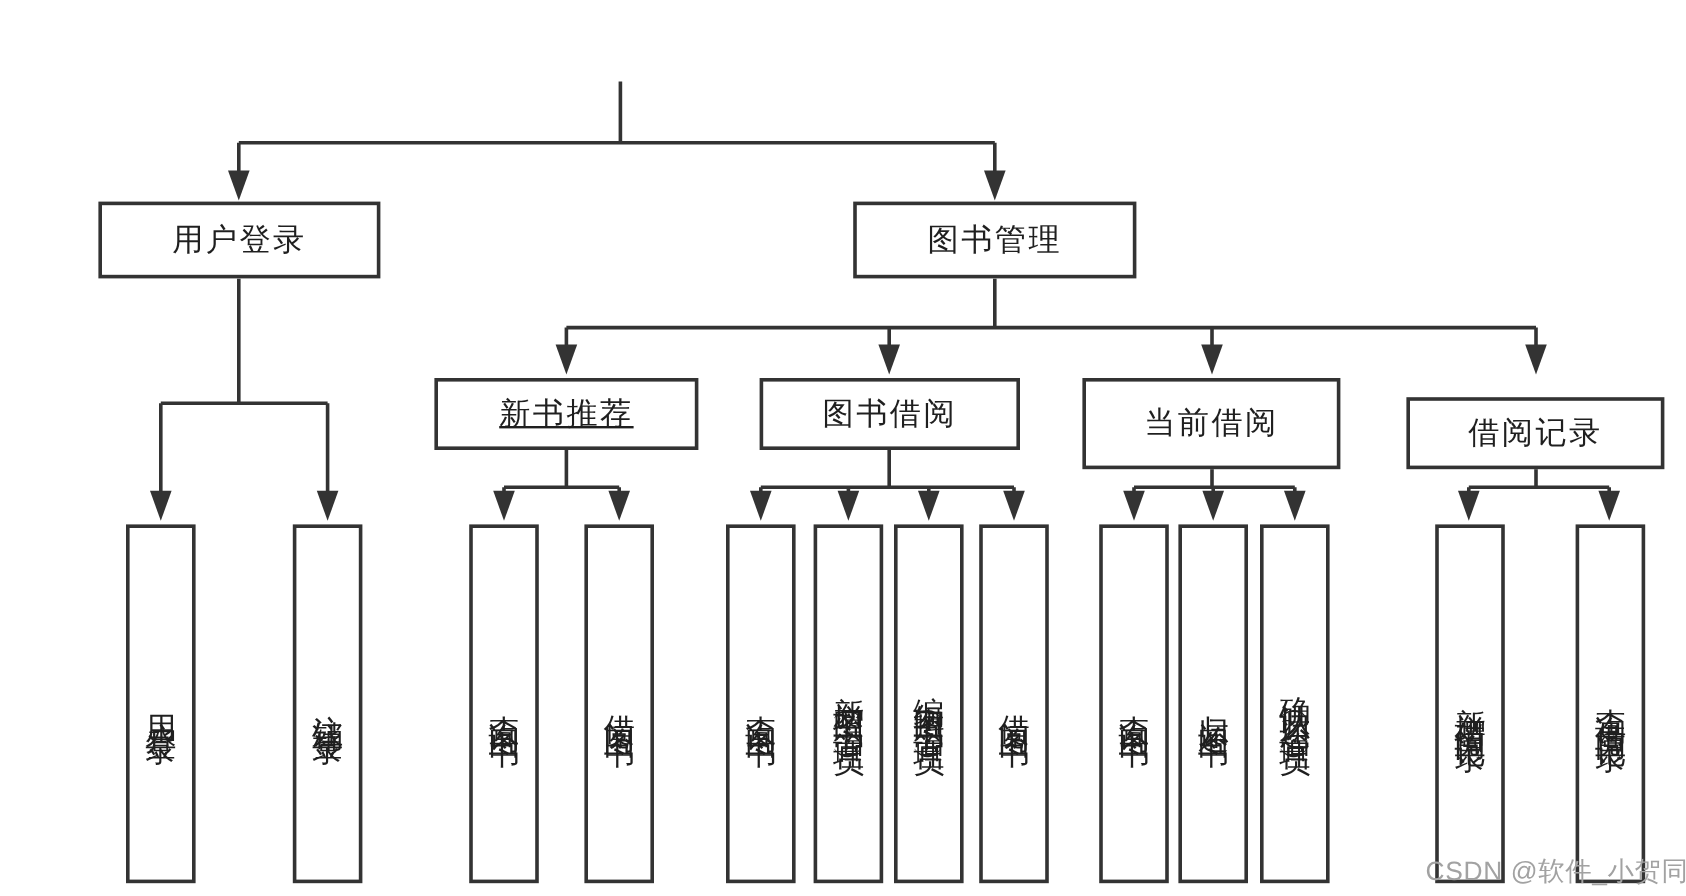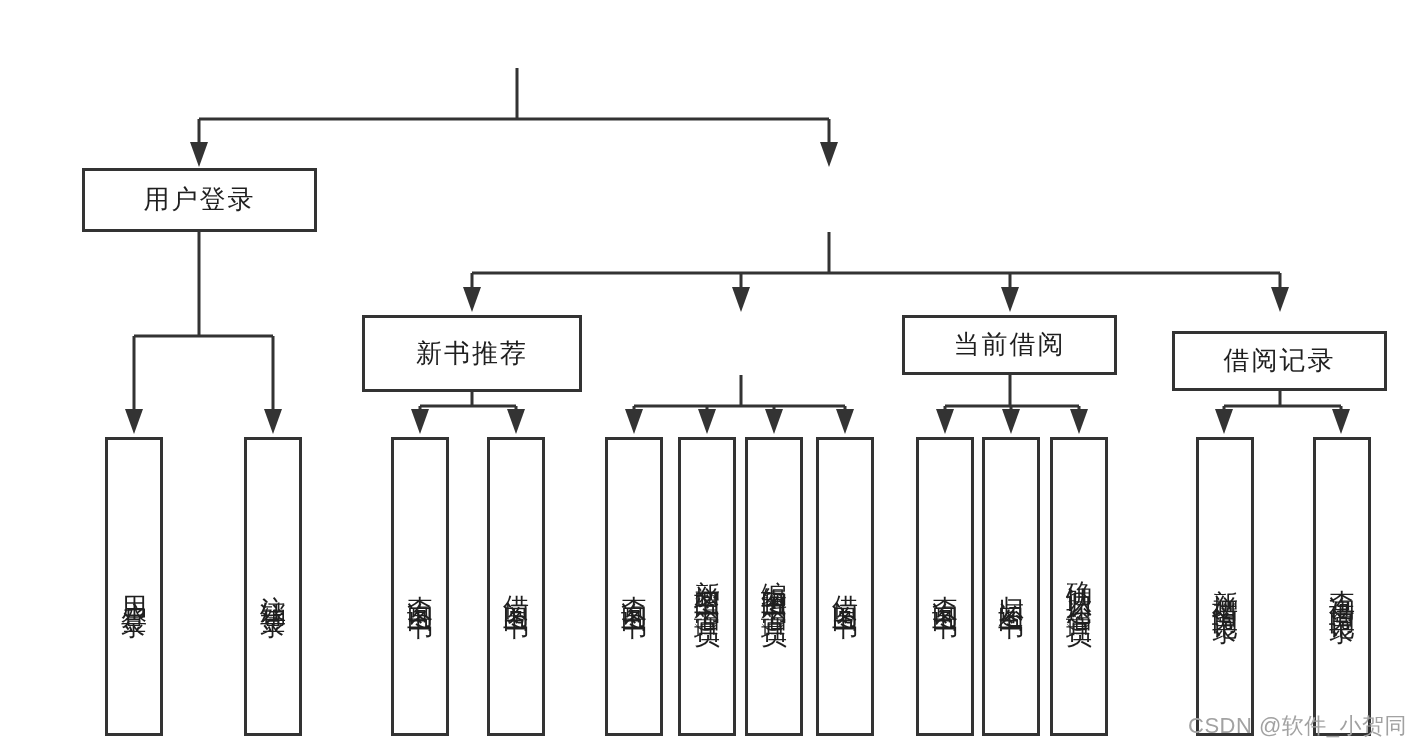--- a/index.html
+++ b/index.html
@@ -66,23 +66,25 @@
       <path d="M945,434 L936,409 L954,409 Z"></path>
       <path d="M1011,434 L1002,409 L1020,409 Z"></path>
       <path d="M1079,434 L1070,409 L1088,409 Z"></path>
       <path d="M1224,434 L1215,409 L1233,409 Z"></path>
       <path d="M1341,434 L1332,409 L1350,409 Z"></path>
     </g>
   </svg>
 
 
   <div class="box" style="left:82px;top:168px;width:235px;height:64px;">用户登录</div>
+  <div class="box" style="left:711px;top:168px;width:236px;height:64px;">图书管理</div>
 
-  <div class="box" style="left:362px;top:315px;width:220px;height:77px;">新书推荐</div>
-  <div class="box" style="left:902px;top:315px;width:215px;height:60px;">当前借阅</div>
+  <div class="box" style="left:362px;top:315px;width:220px;height:60px;text-decoration:underline;">新书推荐</div>
+  <div class="box" style="left:633px;top:315px;width:217px;height:60px;">图书借阅</div>
+  <div class="box" style="left:902px;top:315px;width:215px;height:76px;">当前借阅</div>
   <div class="box" style="left:1172px;top:331px;width:215px;height:60px;">借阅记录</div>
 
   <div class="box vbox" style="left:105px;top:437px;width:58px;height:299px;">用户登录</div>
   <div class="box vbox" style="left:244px;top:437px;width:58px;height:299px;">注销登录</div>
 
   <div class="box vbox" style="left:391px;top:437px;width:58px;height:299px;">查询图书</div>
   <div class="box vbox" style="left:487px;top:437px;width:58px;height:299px;">借阅图书</div>
 
   <div class="box vbox" style="left:605px;top:437px;width:58px;height:299px;">查询图书</div>
   <div class="box vbox" style="left:678px;top:437px;width:58px;height:299px;">新增图书（管理员）</div>

